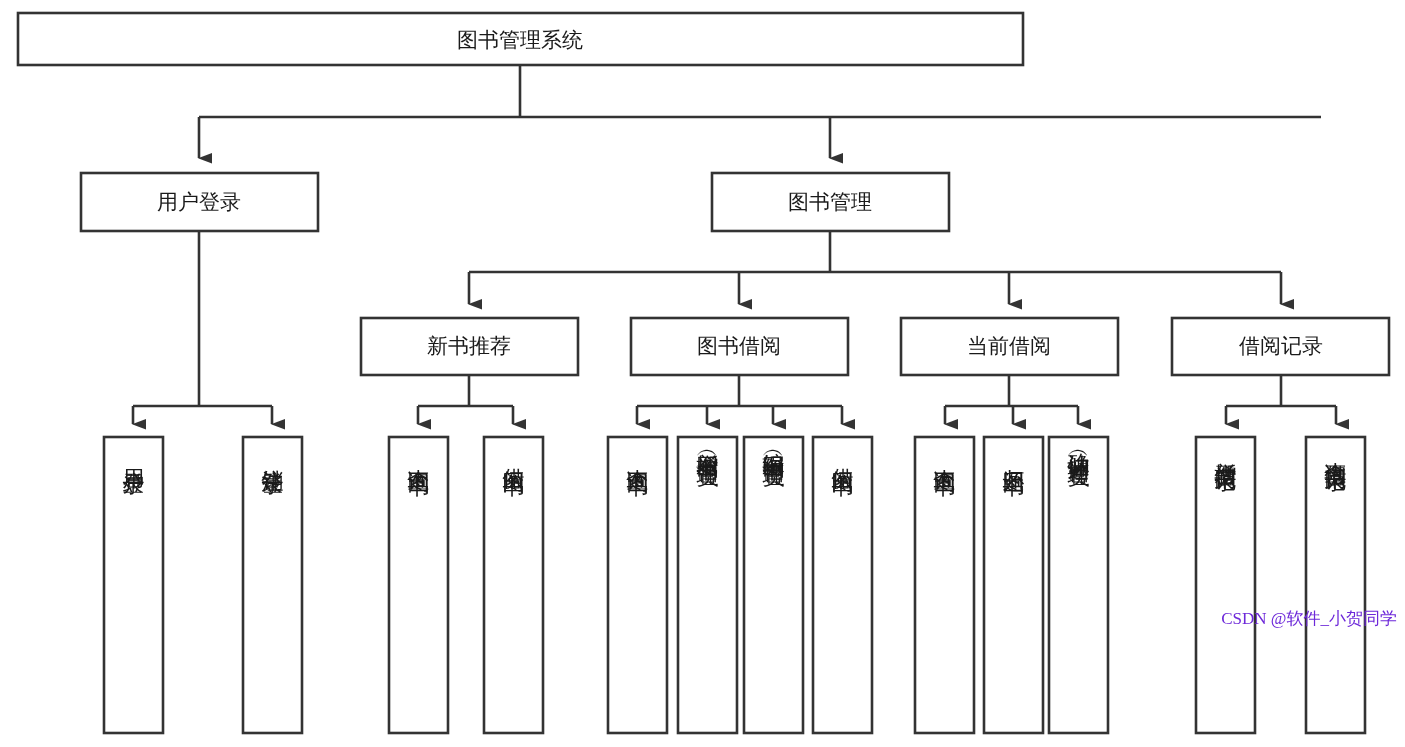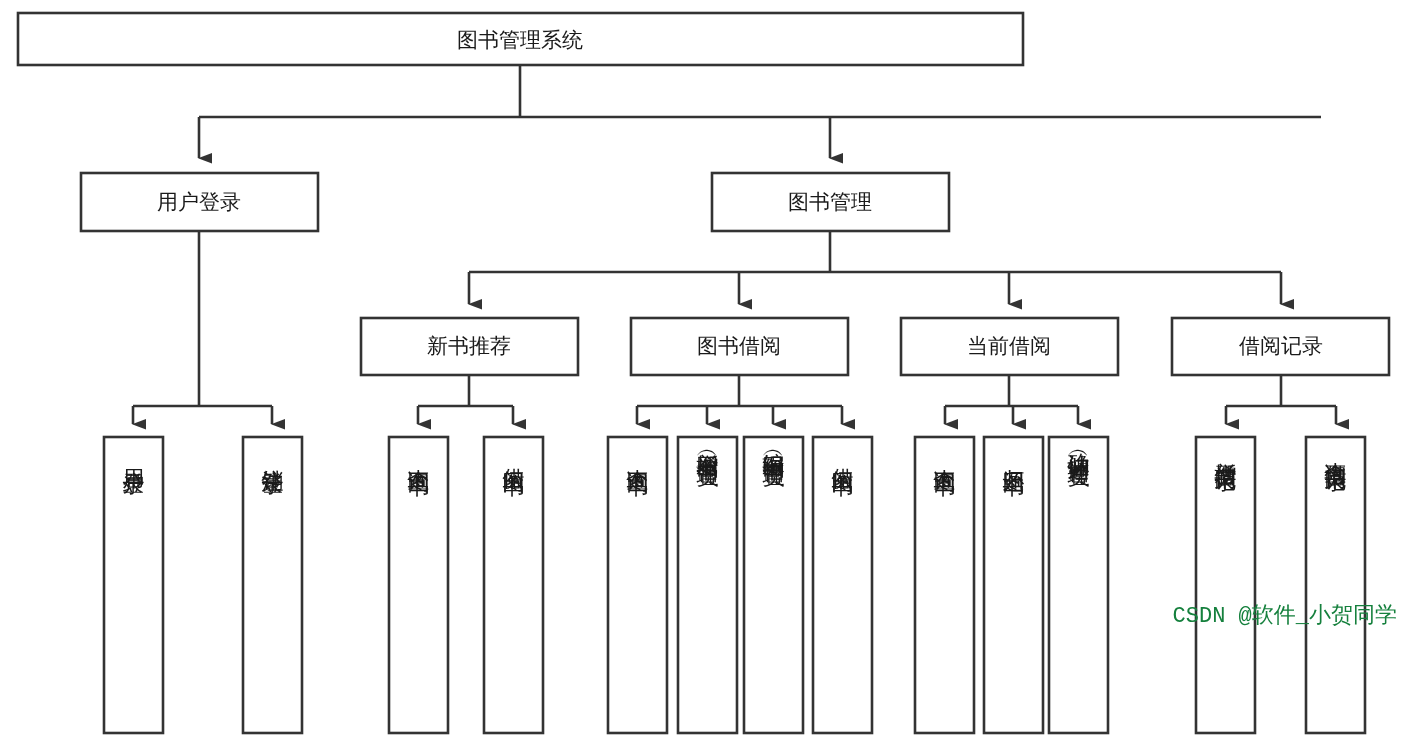--- a/index.html
+++ b/index.html
@@ -19,22 +19,22 @@
   }
   .leaf-label{
     font-family:"DejaVu Sans","Liberation Sans",sans-serif;
     fill:#1a1a1a;font-size:22px;
     text-anchor:middle;
     writing-mode:vertical-rl;
     letter-spacing:2px;
   }
   .watermark{
     position:absolute;right:8px;bottom:4px;
-    font-family:Liberation Mono, monospace;
-    font-size:22px;color:#15803d;white-space:nowrap;
+    font-family:Liberation Serif, serif;
+    font-size:17px;color:#6d28d9;white-space:nowrap;
     user-select:none;pointer-events:none;
   }
 </style>
 </head>
 <body>
 
 <div id="stage">
 
   <svg id="diagram" viewBox="0 0 1405 747">
     <defs>

